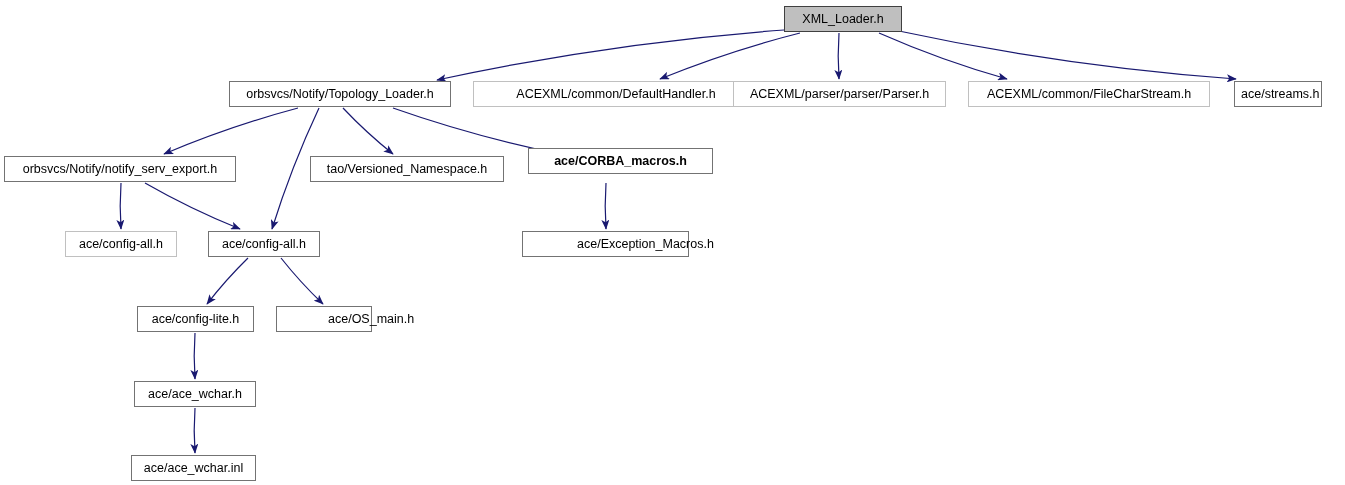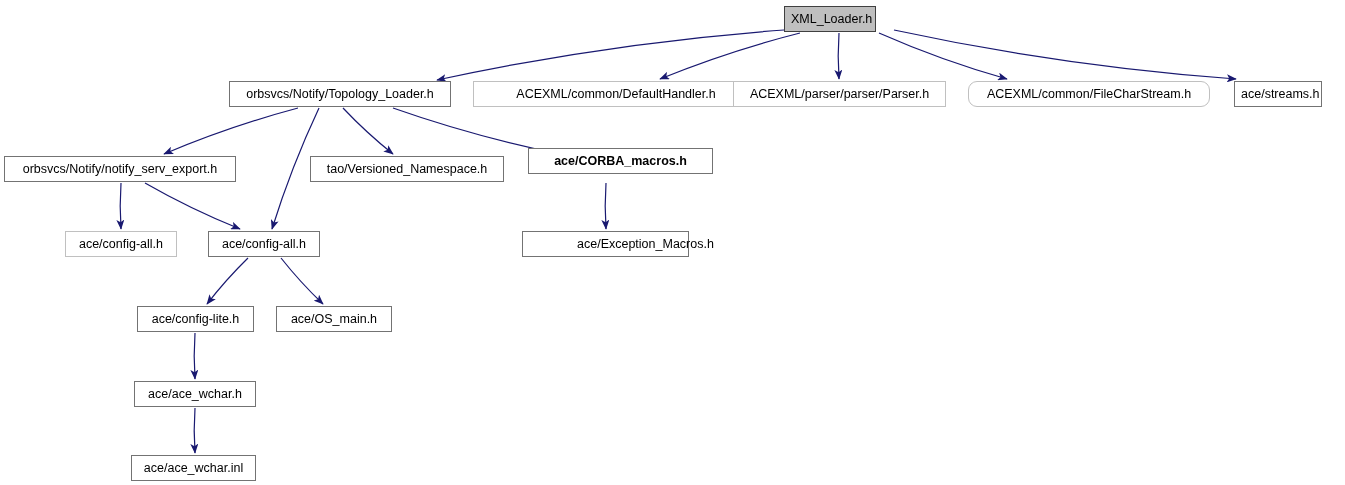--- a/index.html
+++ b/index.html
@@ -73,33 +73,33 @@
         <path d="M121,183 Q119.4,206.0 121,229" fill="none" stroke="#191970" stroke-width="1.2" marker-end="url(#arrowhead)"></path>
         <path d="M145,183 Q190.9,209.3 240,229" fill="none" stroke="#191970" stroke-width="1.2" marker-end="url(#arrowhead)"></path>
         <path d="M606,183 Q604.4,206.0 606,229" fill="none" stroke="#191970" stroke-width="1.2" marker-end="url(#arrowhead)"></path>
         <path d="M248,258 Q225.9,279.6 207,304" fill="none" stroke="#191970" stroke-width="1.2" marker-end="url(#arrowhead)"></path>
         <path d="M281,258 Q300.4,282.5 323,304" fill="none" stroke="#191970" stroke-width="1.2" marker-end="url(#arrowhead)"></path>
         <path d="M195,333 Q193.4,356.0 195,379" fill="none" stroke="#191970" stroke-width="1.2" marker-end="url(#arrowhead)"></path>
         <path d="M195,408 Q193.4,430.5 195,453" fill="none" stroke="#191970" stroke-width="1.2" marker-end="url(#arrowhead)"></path>
       </g>
   </svg>
   <div id="nodes-group">
-      <div class="node root" style="left: 784px; top: 6px; width: 92px;">
+      <div class="node root" style="left: 784px; top: 6px; width: 118px;">
         <span class="node-label">XML_Loader.h</span>
       </div>
       <div class="node" style="left: 229px; top: 81px; width: 222px;">
         <span class="node-label">orbsvcs/Notify/Topology_Loader.h</span>
       </div>
       <div class="node gray-border" style="left: 473px; top: 81px; width: 286px;">
         <span class="node-label">ACEXML/common/DefaultHandler.h</span>
       </div>
       <div class="node gray-border" style="left: 733px; top: 81px; width: 213px;">
         <span class="node-label">ACEXML/parser/parser/Parser.h</span>
       </div>
-      <div class="node gray-border" style="left: 968px; top: 81px; width: 242px; border-radius: 9px;">
+      <div class="node gray-border" style="left: 968px; top: 81px; width: 242px;">
         <span class="node-label">ACEXML/common/FileCharStream.h</span>
       </div>
       <div class="node" style="left: 1234px; top: 81px; width: 88px;">
         <span class="node-label">ace/streams.h</span>
       </div>
       <div class="node" style="left: 4px; top: 156px; width: 232px;">
         <span class="node-label">orbsvcs/Notify/notify_serv_export.h</span>
       </div>
       <div class="node" style="left: 310px; top: 156px; width: 194px;">
         <span class="node-label">tao/Versioned_Namespace.h</span>
@@ -112,21 +112,21 @@
       </div>
       <div class="node" style="left: 208px; top: 231px; width: 112px;">
         <span class="node-label">ace/config-all.h</span>
       </div>
       <div class="node" style="left: 522px; top: 231px; width: 167px; padding-left: 48px;">
         <span class="node-label">ace/Exception_Macros.h</span>
       </div>
       <div class="node" style="left: 137px; top: 306px; width: 117px;">
         <span class="node-label">ace/config-lite.h</span>
       </div>
-      <div class="node" style="left: 276px; top: 306px; width: 116px;">
+      <div class="node" style="left: 276px; top: 306px; width: 96px; padding-left: 45px;">
         <span class="node-label">ace/OS_main.h</span>
       </div>
       <div class="node" style="left: 134px; top: 381px; width: 122px;">
         <span class="node-label">ace/ace_wchar.h</span>
       </div>
       <div class="node" style="left: 131px; top: 455px; width: 125px;">
         <span class="node-label">ace/ace_wchar.inl</span>
       </div>
     </div>
 </div>

